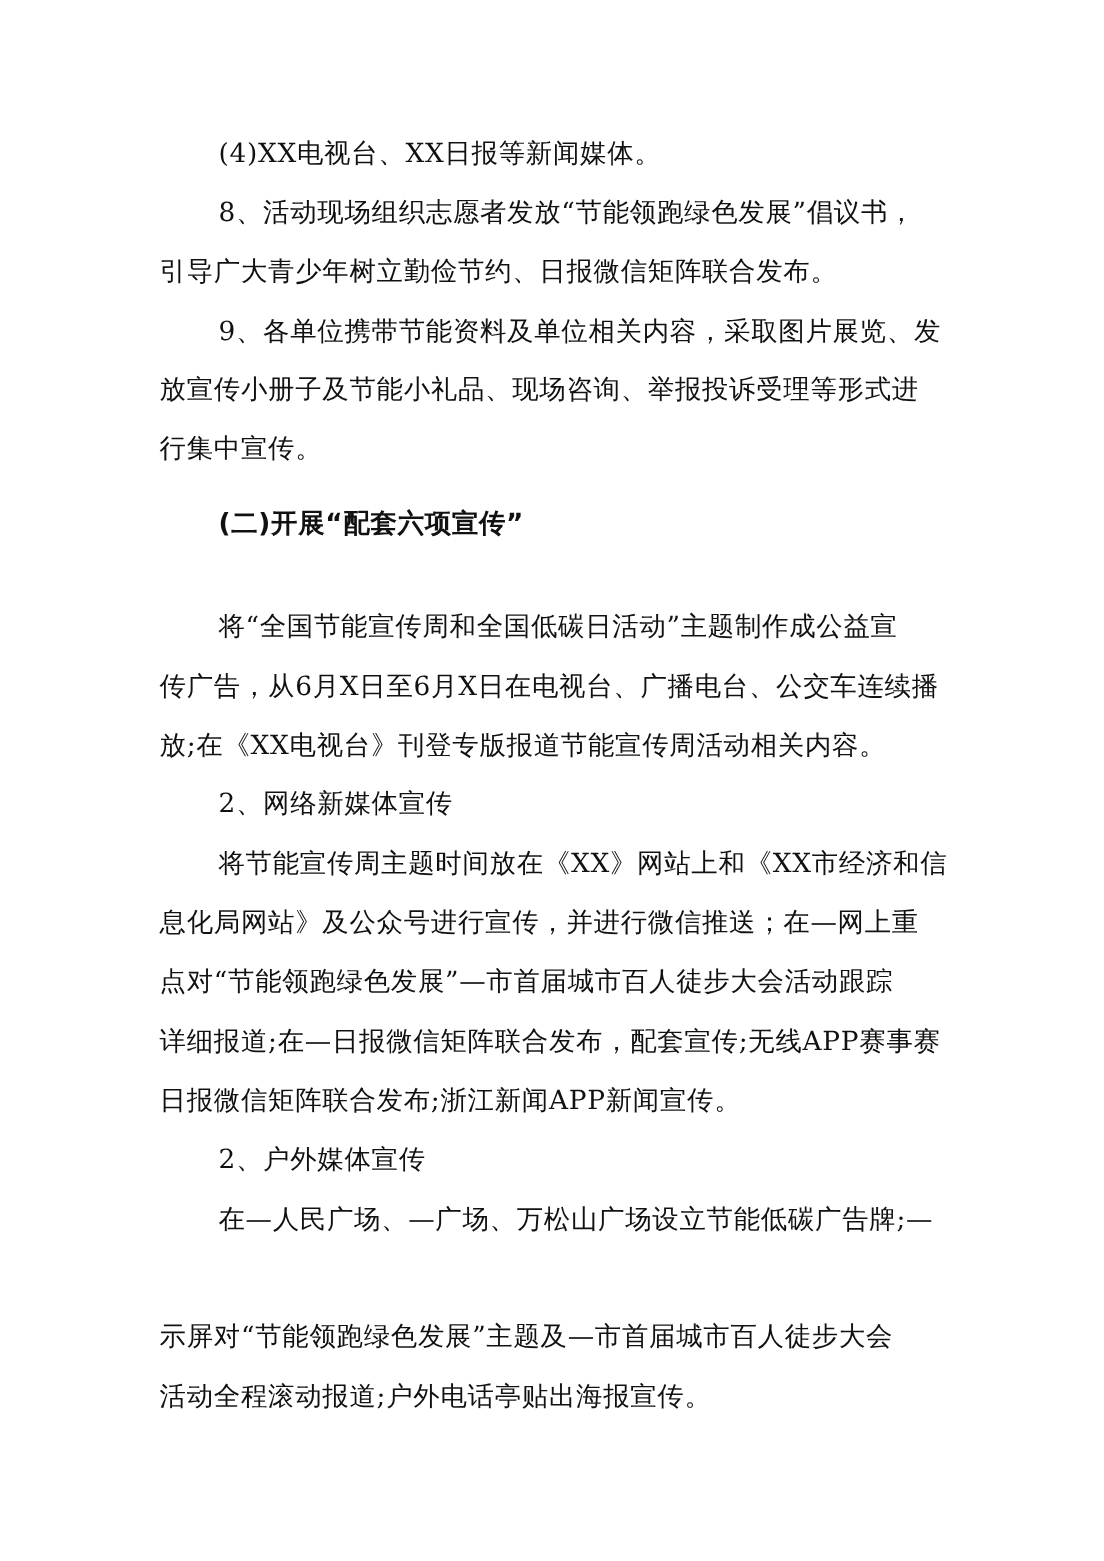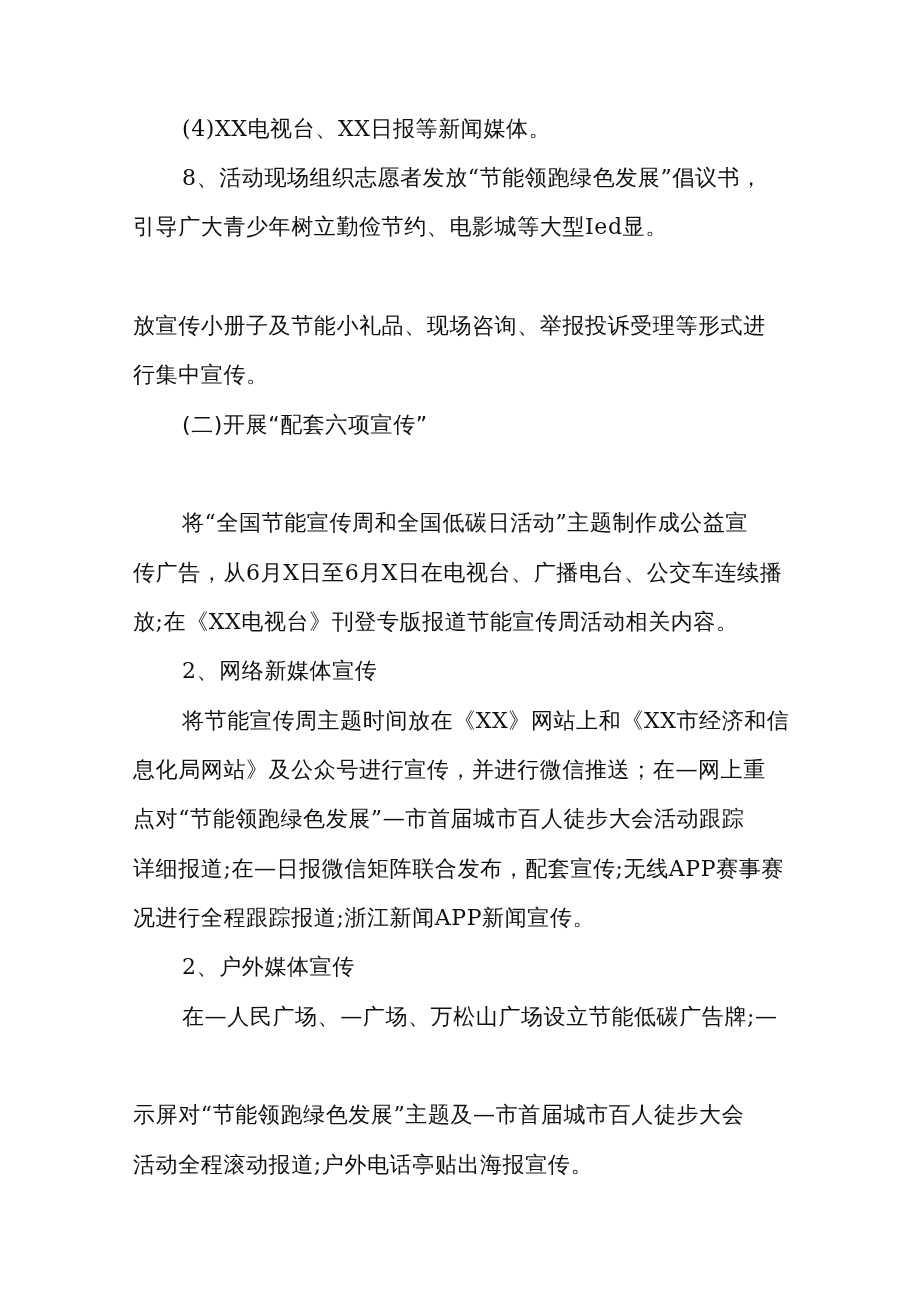--- a/index.html
+++ b/index.html
@@ -2,38 +2,39 @@
 <html><head>
 <meta charset="utf-8">
 <style>
   html, body { margin:0; padding:0; background:#ffffff; }
   body { width:920px; height:1301px; position:relative; overflow:hidden;
          font-family: "DejaVu Serif", "Liberation Serif", serif; color:#111; }
   .page { position:absolute; left:0; top:0; width:920px; height:1301px; background:#fff; }
   .line { position:absolute; left:133px; width:670px; font-size:22px; line-height:28px;
           white-space:nowrap; letter-spacing:0.6px; }
   .indent { left:182px; }
-  .heading { font-family: "DejaVu Sans", "Liberation Sans", sans-serif; font-weight:normal; }
+  .heading { font-family: "DejaVu Sans", "Liberation Sans", sans-serif; font-weight:bold;margin-top:12px; }
 </style>
 </head>
 <body>
 
 <div class="page">
   <div class="line indent" style="top:115px">(4)XX电视台、XX日报等新闻媒体。</div>
   <div class="line indent" style="top:164px">8、活动现场组织志愿者发放“节能领跑绿色发展”倡议书，</div>
-  <div class="line" style="top:213px">引导广大青少年树立勤俭节约、电影城等大型Ied显。</div>
+  <div class="line" style="top:213px">引导广大青少年树立勤俭节约、日报微信矩阵联合发布。</div>
+  <div class="line indent" style="top:263px">9、各单位携带节能资料及单位相关内容，采取图片展览、发</div>
   <div class="line" style="top:312px">放宣传小册子及节能小礼品、现场咨询、举报投诉受理等形式进</div>
   <div class="line" style="top:361px">行集中宣传。</div>
   <div class="line indent heading" style="top:411px">(二)开展“配套六项宣传”</div>
   <div class="line indent" style="top:509px">将“全国节能宣传周和全国低碳日活动”主题制作成公益宣</div>
   <div class="line" style="top:559px">传广告，从6月X日至6月X日在电视台、广播电台、公交车连续播</div>
   <div class="line" style="top:608px">放;在《XX电视台》刊登专版报道节能宣传周活动相关内容。</div>
   <div class="line indent" style="top:657px">2、网络新媒体宣传</div>
   <div class="line indent" style="top:707px">将节能宣传周主题时间放在《XX》网站上和《XX市经济和信</div>
   <div class="line" style="top:805px">点对“节能领跑绿色发展”—市首届城市百人徒步大会活动跟踪</div>
   <div class="line" style="top:756px">息化局网站》及公众号进行宣传，并进行微信推送；在—网上重</div>
   <div class="line" style="top:855px">详细报道;在—日报微信矩阵联合发布，配套宣传;无线APP赛事赛</div>
-  <div class="line" style="top:904px">况进行全程跟踪报道;浙江新闻APP新闻宣传。</div>
+  <div class="line" style="top:904px">日报微信矩阵联合发布;浙江新闻APP新闻宣传。</div>
   <div class="line indent" style="top:953px">2、户外媒体宣传</div>
   <div class="line indent" style="top:1003px">在—人民广场、—广场、万松山广场设立节能低碳广告牌;—</div>
   <div class="line" style="top:1101px">示屏对“节能领跑绿色发展”主题及—市首届城市百人徒步大会</div>
   <div class="line" style="top:1151px">活动全程滚动报道;户外电话亭贴出海报宣传。</div>
 </div>
 
 </body></html>

